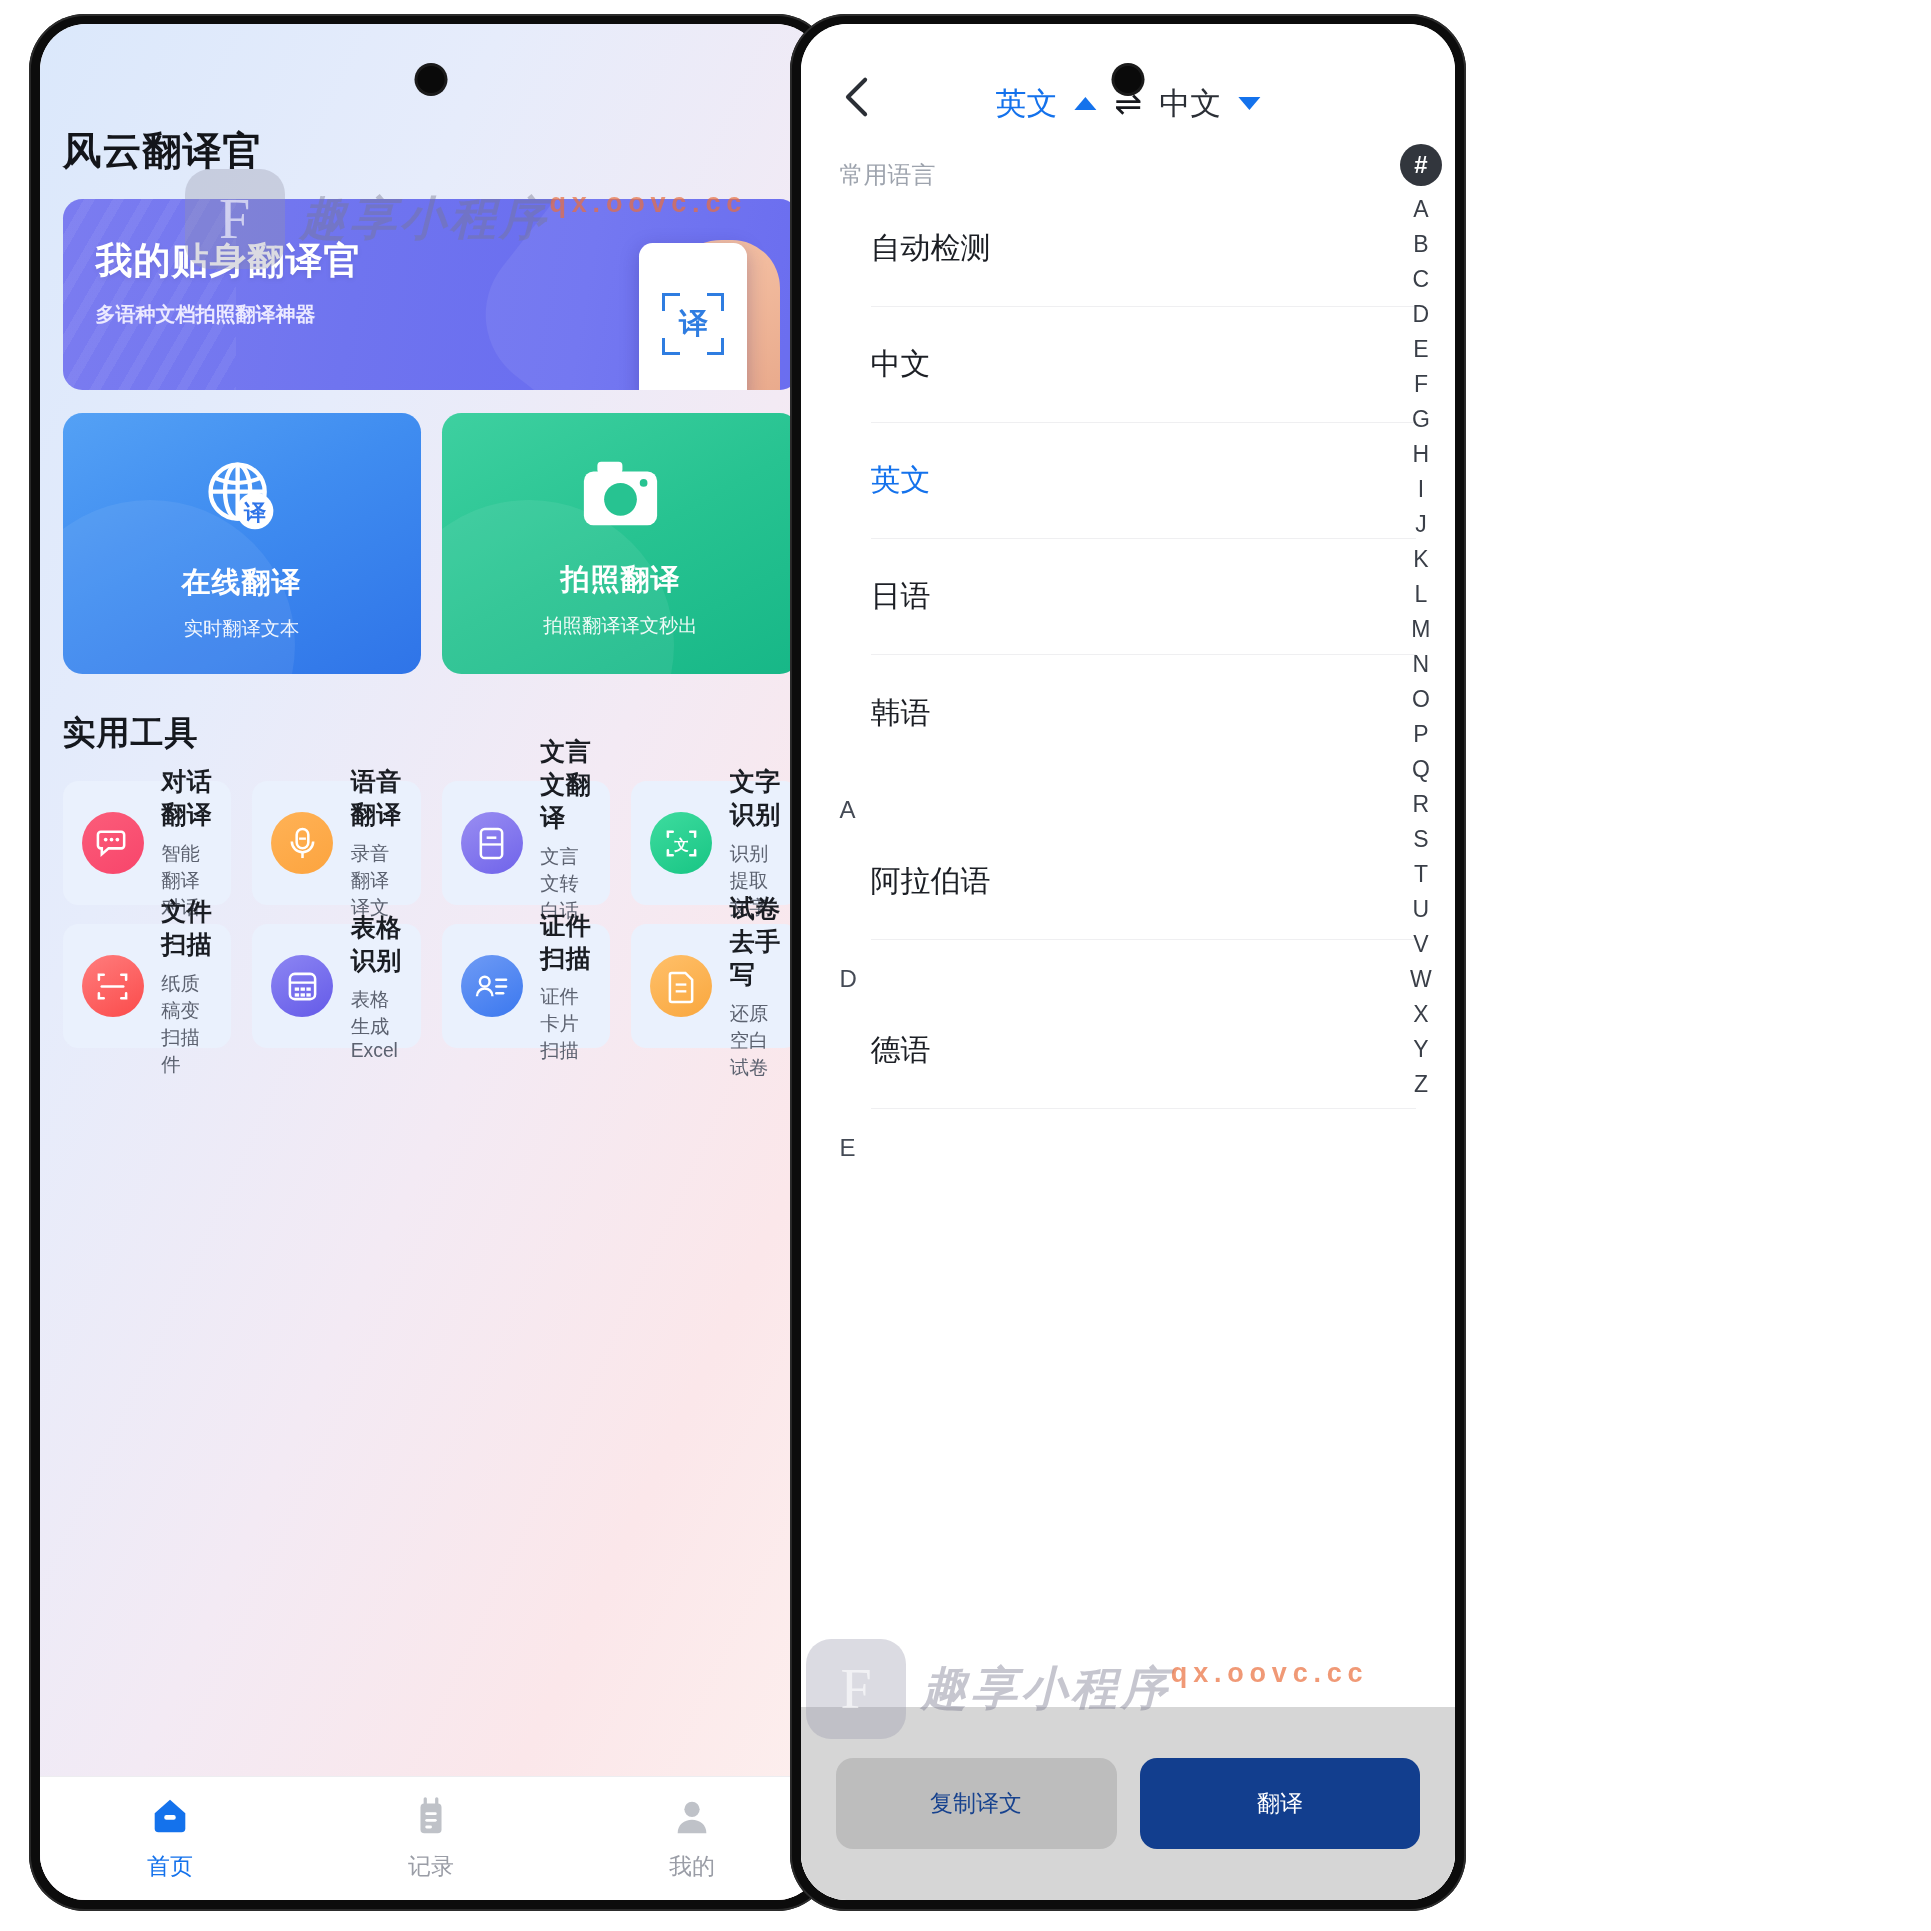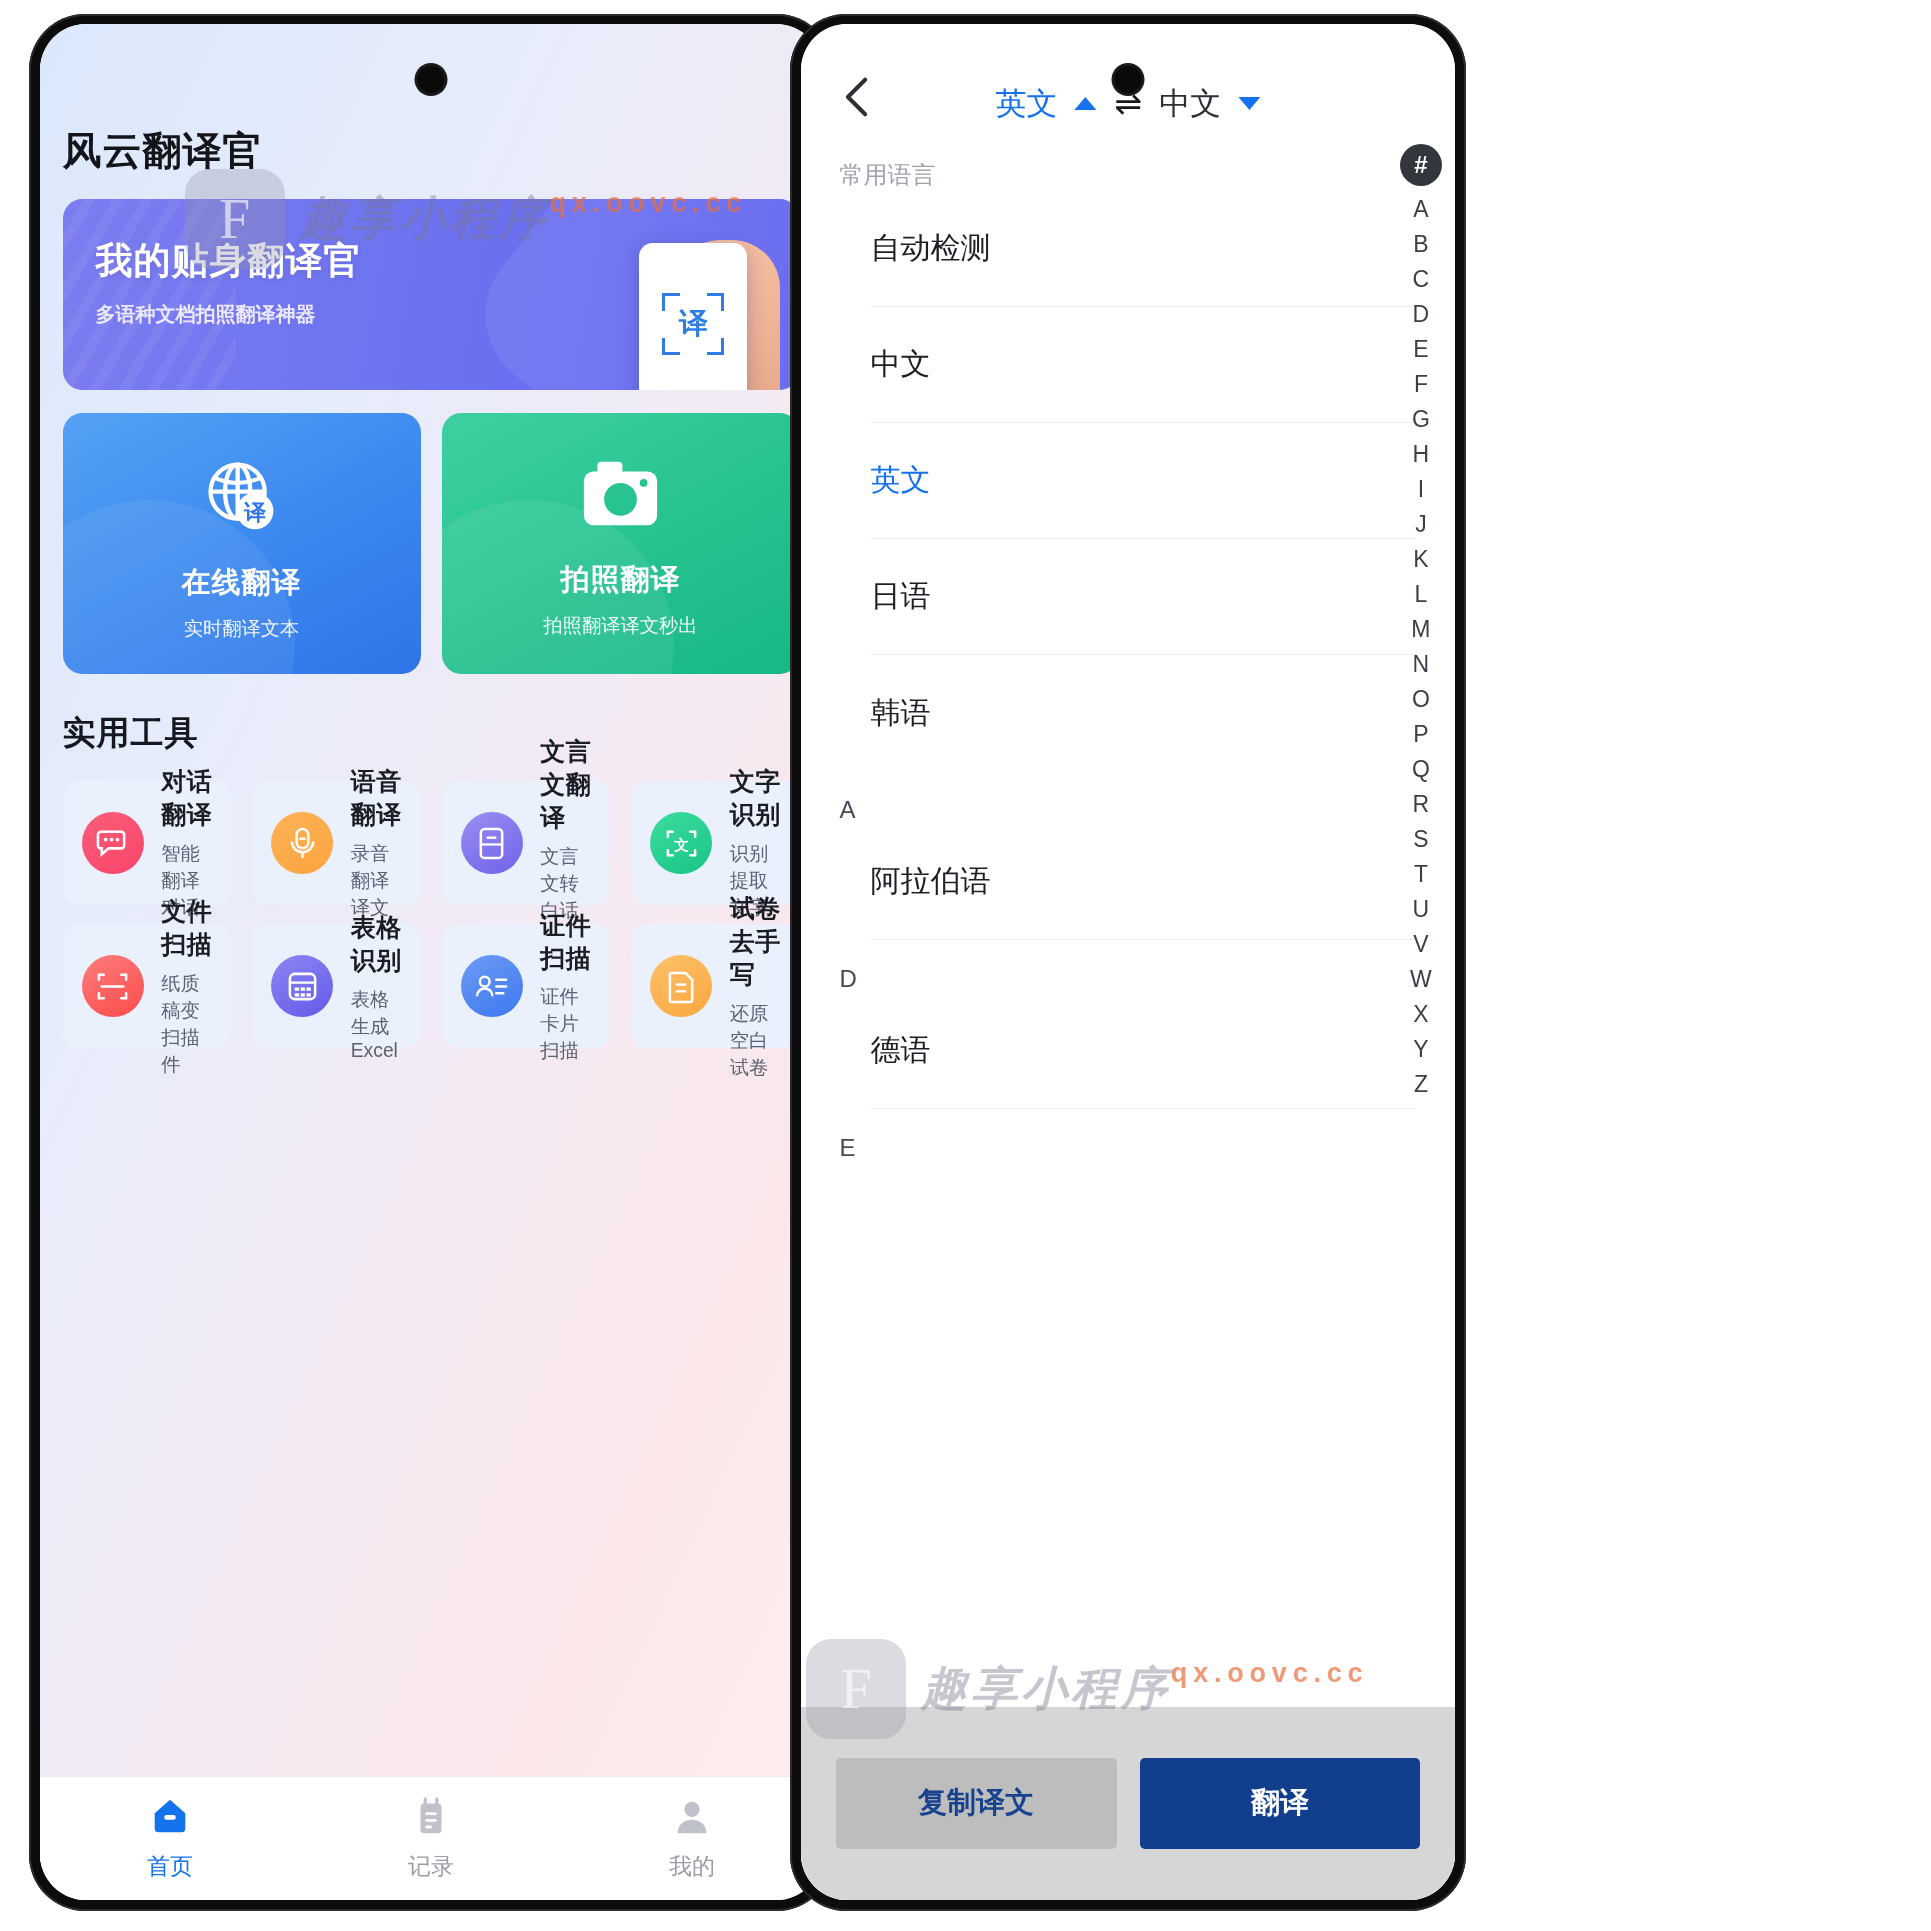--- a/index.html
+++ b/index.html
@@ -232,23 +232,23 @@
     font-size: 23px; color:#3a3f48; line-height: 1; height: 35px;
     display:flex; align-items:center; justify-content:center; width: 42px;
   }
 
   .lang-footer {
     height: 193px; background:#d6d6d6;
     display:flex; align-items:center; gap: 23px; padding: 0 35px;
     position: relative;
   }
   .footer-btn {
-    flex:1; height: 91px; border-radius: 5px;
+    flex:1; height: 91px; border-radius: 17px;
     display:flex; align-items:center; justify-content:center;
-    font-size: 29px; font-weight: 700; border:none;
+    font-size: 23px; font-weight: 400; border:none;
   }
   .footer-btn.ghost { background:#bdbdbd; color:#17428e; }
   .footer-btn.primary { background:#123e8e; color:#fff; }
 
   .wm-right { position:absolute; right: 87px; top: -68px; z-index: 5; }
 
   svg { display:block; }
 </style>
 </head>
 <body>

